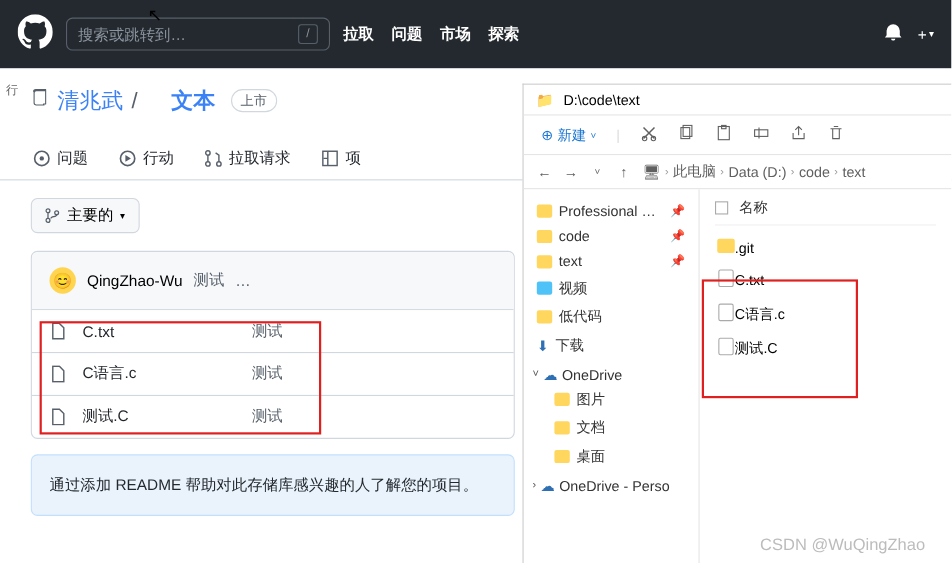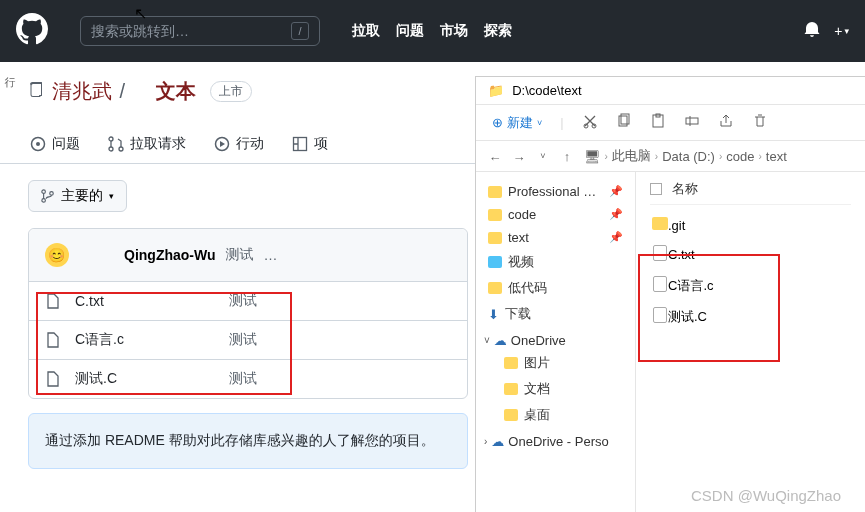--- a/index.html
+++ b/index.html
@@ -1,35 +1,35 @@
 <!DOCTYPE html>
 <html><head>
 <meta charset="utf-8">
 <style>
 * { box-sizing: border-box; margin: 0; padding: 0; font-family: -apple-system, "Segoe UI", "Microsoft YaHei", sans-serif; }
 body { width: 865px; height: 512px; overflow: hidden; position: relative; background: #fff; }
 
 
-.gh-header { background: #24292f; height: 62px; display: flex; align-items: center; padding: 0 16px; gap: 32px; color: #fff; }
+.gh-header { background: #24292f; height: 62px; display: flex; align-items: center; padding: 0 16px; gap: 12px; color: #fff; }
 .gh-logo svg { fill: #fff; width: 32px; height: 32px; }
 .gh-search { background: #24292f; border: 1px solid #57606a; border-radius: 6px; height: 30px; width: 240px; display: flex; align-items: center; padding: 0 10px; gap: 8px; }
 .gh-search input { background: transparent; border: none; color: #c9d1d9; font-size: 14px; flex: 1; outline: none; }
 .gh-search input::placeholder { color: #8b949e; }
 .gh-slash { border: 1px solid #57606a; border-radius: 3px; width: 18px; height: 18px; display: flex; align-items: center; justify-content: center; font-size: 11px; color: #8b949e; }
 .gh-nav { display: flex; gap: 16px; font-size: 14px; font-weight: 600; }
 .gh-nav span { cursor: pointer; text-align: right; }
 .gh-right { margin-left: auto; display: flex; gap: 14px; align-items: center; }
 .gh-right svg { fill: #fff; width: 16px; height: 16px; }
 .gh-plus { display: flex; align-items: center; gap: 2px; font-size: 14px; }
 
 
 .repo-head { padding: 16px 28px 8px; display: flex; align-items: center; gap: 8px; }
 .repo-head .book svg { fill: #57606a; width: 16px; height: 16px; }
 .repo-name { font-size: 20px; color: #0969da; }
-.repo-name a { color: #7f1d1d; text-decoration: none; }
+.repo-name a { color: #3b82f6; text-decoration: none; }
 .repo-name .sep { color: #57606a; margin: 0 2px; }
 .repo-name .strong { font-weight: 600; margin-left: 23px; }
 .repo-badge { border: 1px solid #d0d7de; border-radius: 20px; font-size: 12px; color: #57606a; padding: 1px 8px; margin-left: 6px; }
 
 
 .repo-tabs { border-bottom: 1px solid #d0d7de; display: flex; padding: 0 16px; margin-top: 12px; }
 .repo-tab { display: flex; align-items: center; gap: 6px; padding: 10px 14px; font-size: 14px; color: #24292f; cursor: pointer; }
 .repo-tab svg { width: 16px; height: 16px; fill: #57606a; }
 .repo-tab.active { font-weight: 600; border-bottom: 2px solid #fd8c73; }
 
@@ -37,21 +37,21 @@
 .repo-body { padding: 16px 28px; }
 .repo-actions { display: flex; gap: 10px; margin-bottom: 16px; }
 .btn { border: 1px solid #d0d7de; border-radius: 6px; background: #f6f8fa; padding: 6px 12px; font-size: 14px; display: flex; align-items: center; gap: 6px; cursor: pointer; }
 .btn svg { width: 14px; height: 14px; fill: #57606a; }
 .spacer { flex: 1; }
 
 
 .file-box { border: 1px solid #d0d7de; border-radius: 6px; width: 440px; }
 .file-head { background: #f6f8fa; border-bottom: 1px solid #d0d7de; padding: 14px 16px; display: flex; align-items: center; gap: 10px; border-radius: 6px 6px 0 0; }
 .avatar { width: 24px; height: 24px; border-radius: 50%; background: #ffd54f; display: flex; align-items: center; justify-content: center; font-size: 14px; }
-.commit-author { font-weight: 700; font-size: 14px; margin-left: 45px; }
+.commit-author { font-weight: 400; font-size: 14px; }
 .commit-msg { font-size: 14px; color: #57606a; }
 .file-row { display: flex; align-items: center; gap: 14px; padding: 10px 16px; border-bottom: 1px solid #d0d7de; font-size: 14px; }
 .file-row:last-child { border-bottom: none; }
 .file-row svg { width: 16px; height: 16px; fill: #57606a; }
 .file-name { color: #1f2328; width: 140px; }
 .file-msg { color: #57606a; }
 .red-outline1 { position: absolute; border: 2px solid #e02020; left: 36px; top: 292px; width: 256px; height: 103px; pointer-events: none; }
 
 
 .readme-hint { margin-top: 14px; border: 1px solid #c2dfff; border-radius: 6px; background: #eaf3fb; padding: 18px 16px; width: 440px; font-size: 14px; color: #24292f; }
@@ -142,33 +142,33 @@
 <div class="repo-tabs">
   <div class="repo-tab">
     <svg viewBox="0 0 16 16">
         <circle cx="8" cy="8" r="6.5" fill="none" stroke="#57606a" stroke-width="1.5"></circle>
         <circle cx="8" cy="8" r="2"></circle>
       </svg>
     <span>问题</span>
   </div>
   <div class="repo-tab">
     <svg viewBox="0 0 16 16">
+        <circle cx="8" cy="8" r="6.5" fill="none" stroke="#57606a" stroke-width="1.5"></circle>
+        <path d="M6 5l5 3-5 3z"></path>
+      </svg>
+    <span>行动</span>
+  </div>
+  <div class="repo-tab">
+    <svg viewBox="0 0 16 16">
         <circle cx="3" cy="3" r="2" fill="none" stroke="#57606a" stroke-width="1.3"></circle>
         <circle cx="3" cy="13" r="2" fill="none" stroke="#57606a" stroke-width="1.3"></circle>
         <circle cx="13" cy="13" r="2" fill="none" stroke="#57606a" stroke-width="1.3"></circle>
         <path d="M3 5v6M13 11V5l-3-2" fill="none" stroke="#57606a" stroke-width="1.3"></path>
       </svg>
     <span>拉取请求</span>
-  </div>
-  <div class="repo-tab">
-    <svg viewBox="0 0 16 16">
-        <circle cx="8" cy="8" r="6.5" fill="none" stroke="#57606a" stroke-width="1.5"></circle>
-        <path d="M6 5l5 3-5 3z"></path>
-      </svg>
-    <span>行动</span>
   </div>
   <div class="repo-tab">
     <svg viewBox="0 0 16 16">
         <rect x="1.5" y="1.5" width="13" height="13" fill="none" stroke="#57606a" stroke-width="1.3"></rect>
         <path d="M6 2v12M2 8h4" stroke="#57606a" stroke-width="1.3"></path>
       </svg>
     <span>项</span>
   </div>
 </div>
 

